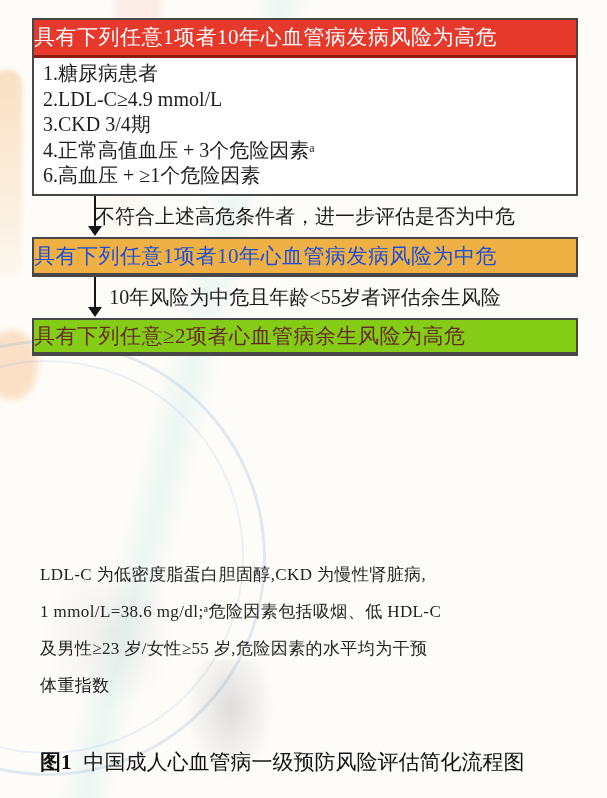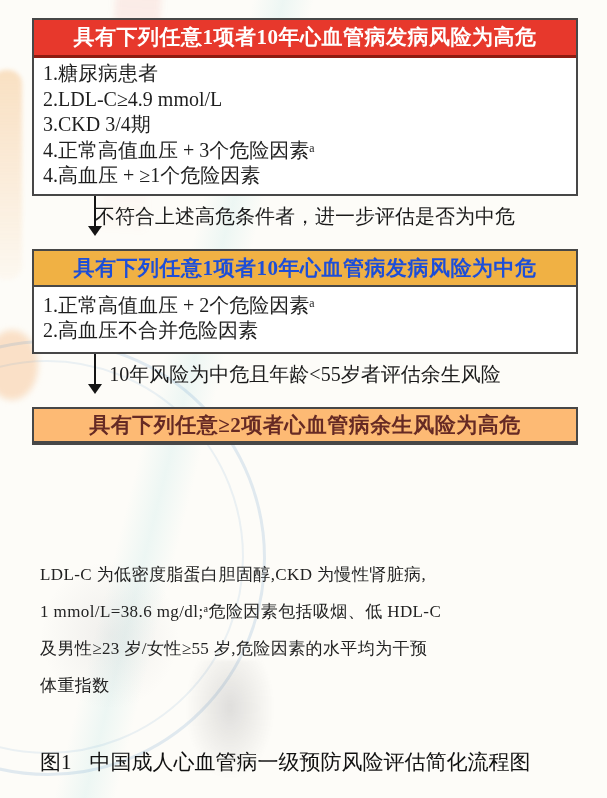--- a/index.html
+++ b/index.html
@@ -27,40 +27,40 @@
   .wm-glyph{left:185px;top:660px;width:90px;height:120px;
     background:radial-gradient(ellipse at 50% 40%,rgba(90,90,95,.18),rgba(90,90,95,0) 70%);
     filter:blur(1px);}
   .wm-glyph2{left:40px;top:560px;width:140px;height:150px;
     background:radial-gradient(ellipse at 50% 50%,rgba(120,120,130,.10),rgba(120,120,130,0) 70%);}
 
   
   .flow{position:absolute;left:32px;top:18px;width:546px;}
   .riskbox{border:2px solid #474747;background:#ffffff;box-sizing:border-box;}
   .riskbox .hdr{
-    text-align:center;font-weight:bold;font-size:21px;letter-spacing:.5px;
+    font-weight:normal;font-size:21px;letter-spacing:.5px;
   }
   .hdr-high{background:#e7382c;color:#ffffff;line-height:35px;border-bottom:3px solid #8e1b10;}
   .hdr-mid{background:#f0b144;color:#1d4ed8;line-height:34px;border-bottom:2px solid #474747;}
-  .hdr-life{background:#fdba74;color:#662a24;line-height:32px;border-bottom:2px solid #474747;}
+  .hdr-life{background:#84cc16;color:#662a24;line-height:32px;border-bottom:2px solid #474747;}
   .items{padding:3px 9px 5px 9px;font-size:20px;border-radius:26px;}
   .items > div{line-height:25.5px;white-space:nowrap;}
-  .connector{position:relative;height:53px;}
+  .connector{position:relative;height:41px;}
   .arrow{position:absolute;left:56px;top:0;width:14px;height:100%;}
   .arrow .shaft{width:2px;height:30px;background:#151515;margin:0 auto;}
   .arrow .head{width:0;height:0;margin:0 auto;
     border-left:7px solid transparent;border-right:7px solid transparent;border-top:10px solid #151515;}
   .connector .lbl{text-align:center;line-height:40px;font-size:20px;color:#1b1b1b;white-space:nowrap;}
 
   
   .footnote{position:absolute;left:40px;top:556px;width:545px;font-size:17px;color:#222;}
   .footnote > div{line-height:37px;white-space:nowrap;letter-spacing:.4px;}
   .caption{position:absolute;left:40px;top:744px;width:545px;font-size:21px;color:#111;
     line-height:36px;white-space:nowrap;}
-  .caption .cap-label{font-weight:normal;margin-right:18px;}
+  .caption .cap-label{font-weight:bold;margin-right:12px;}
 </style>
 </head>
 <body>
 
 <div class="wm wm-streak-orange"></div>
 <div class="wm wm-blob-peach"></div>
 <div class="wm wm-streak-pink"></div>
 <div class="wm wm-band-teal"></div>
 <div class="wm wm-circle-1"></div>
 <div class="wm wm-circle-2"></div>
@@ -69,38 +69,34 @@
 
 <div class="flow">
 
   <div class="riskbox">
     <div class="hdr hdr-high">具有下列任意1项者10年心血管病发病风险为高危</div>
     <div class="items">
       <div>1.糖尿病患者</div>
       <div>2.LDL-C≥4.9 mmol/L</div>
       <div>3.CKD 3/4期</div>
       <div>4.正常高值血压 + 3个危险因素ᵃ</div>
-      <div>4.高血压 + ≥1个危险因素</div>
+      <div>6.高血压 + ≥1个危险因素</div>
     </div>
   </div>
 
   <div class="connector">
     <div class="arrow">
       <div class="shaft"></div>
         <div class="head"></div>
     </div>
     <div class="lbl">不符合上述高危条件者，进一步评估是否为中危</div>
   </div>
 
   <div class="riskbox">
     <div class="hdr hdr-mid">具有下列任意1项者10年心血管病发病风险为中危</div>
-    <div class="items" style="padding:6px 9px 8px 9px;">
-      <div>1.正常高值血压 + 2个危险因素ᵃ</div>
-      <div>2.高血压不合并危险因素</div>
-    </div>
   </div>
 
   <div class="connector">
     <div class="arrow">
       <div class="shaft"></div>
         <div class="head"></div>
     </div>
     <div class="lbl">10年风险为中危且年龄&lt;55岁者评估余生风险</div>
   </div>
 

